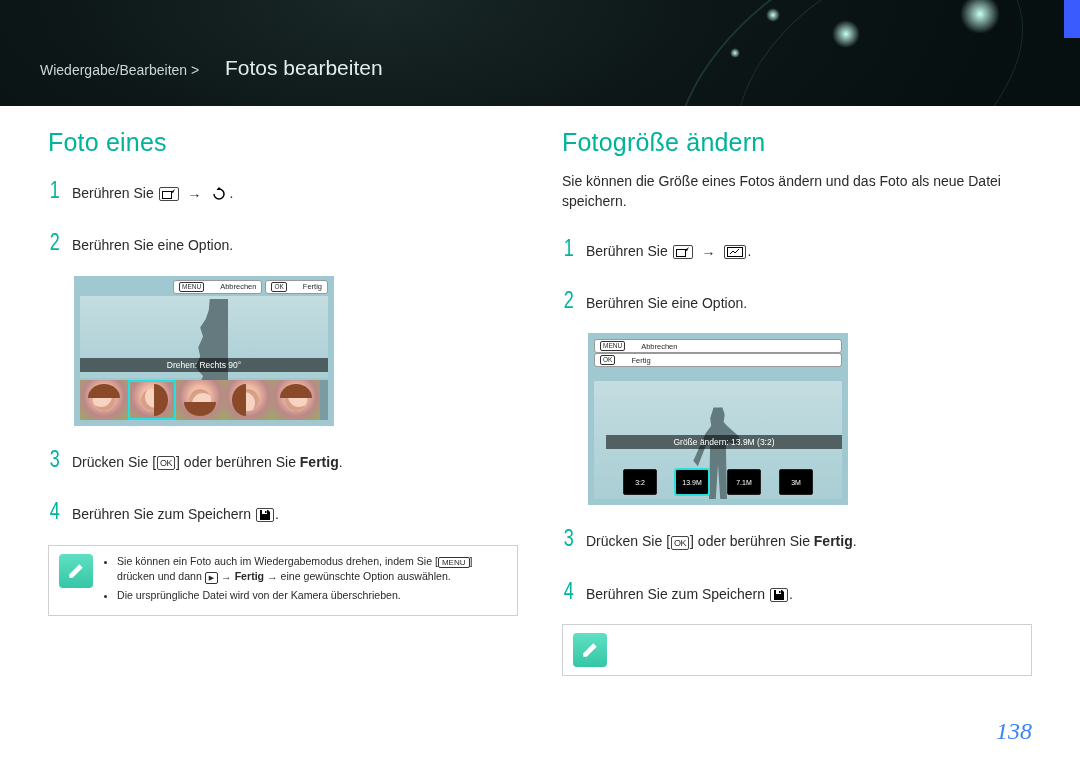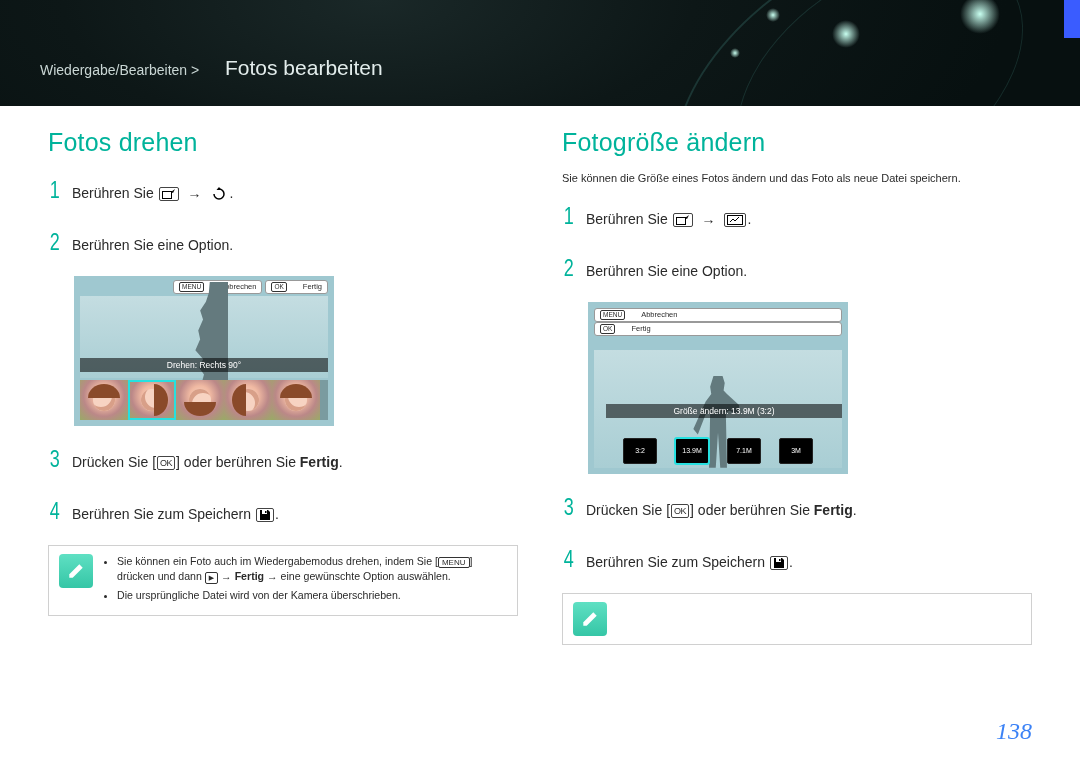--- a/index.html
+++ b/index.html
@@ -68,21 +68,21 @@
   .col { flex: 1 1 0; }
 
   h2.section {
     color: #00b39b;
     font-weight: 400;
     font-size: 25px;
     margin-bottom: 14px;
     letter-spacing: .2px;
   }
 
-  .intro { font-size: 11px; line-height: 1.45; margin-bottom: 10px; }
+  .intro { font-size: 14px; line-height: 1.45; margin-bottom: 17px; }
 
   ol.steps { list-style: none; }
   ol.steps > li {
     display: flex;
     align-items: baseline;
     gap: 10px;
     font-size: 14px;
     line-height: 1.6;
     margin-bottom: 14px;
   }
@@ -133,21 +133,21 @@
   }
   .pill {
     background:#fff; border-radius:3px; padding:1px 5px; font-size:7.5px;
     display:flex; align-items:center; gap:16px;
     border:1px solid #999;
   }
   .pill .mini { border:1px solid #333; border-radius:2px; padding:0 2px; font-size:6.5px; line-height:8px;}
   .preview-rotate {
     height: 82px;
     background: linear-gradient(#c4dde1, #a9ced4);
-    display:flex; align-items:center; justify-content:center;
+    display:flex; align-items:flex-end; justify-content:center;
     position: relative;
     margin-top: 14px;
   }
   .silhouette-lay {
     width: 110px; height: 48px;
     background: #647a7e;
     clip-path: polygon(0% 60%, 8% 45%, 16% 50%, 22% 40%, 30% 48%, 38% 32%, 48% 42%, 56% 38%, 66% 48%, 74% 42%, 82% 54%, 90% 60%, 100% 62%, 100% 100%, 0% 100%);
     transform: rotate(-90deg);
   }
   .caption-bar {
@@ -253,21 +253,21 @@
   <div class="blue-tab"></div>
   <div class="breadcrumb">
     <span class="path">Wiedergabe/Bearbeiten &gt;</span>
     <span>Fotos bearbeiten</span>
   </div>
 </div>
 
 <div class="page">
 
   <div class="col">
-    <h2 class="section">Fotos drehen</h2>
+    <h2 class="section">Foto eines</h2>
 
     <ol class="steps">
       <li>
         <span class="step-num">1</span>
         <span class="step-text">
           <span>Berühren Sie</span>
           <span class="iconbox">
               <svg width="14" height="10" viewBox="0 0 14 10">
                 <rect x="0.5" y="2.5" width="9" height="7" fill="none" stroke="#000" stroke-width="1"></rect>
                 <path d="M9 3 L13 0 L11 4 Z" fill="#000"></path>

